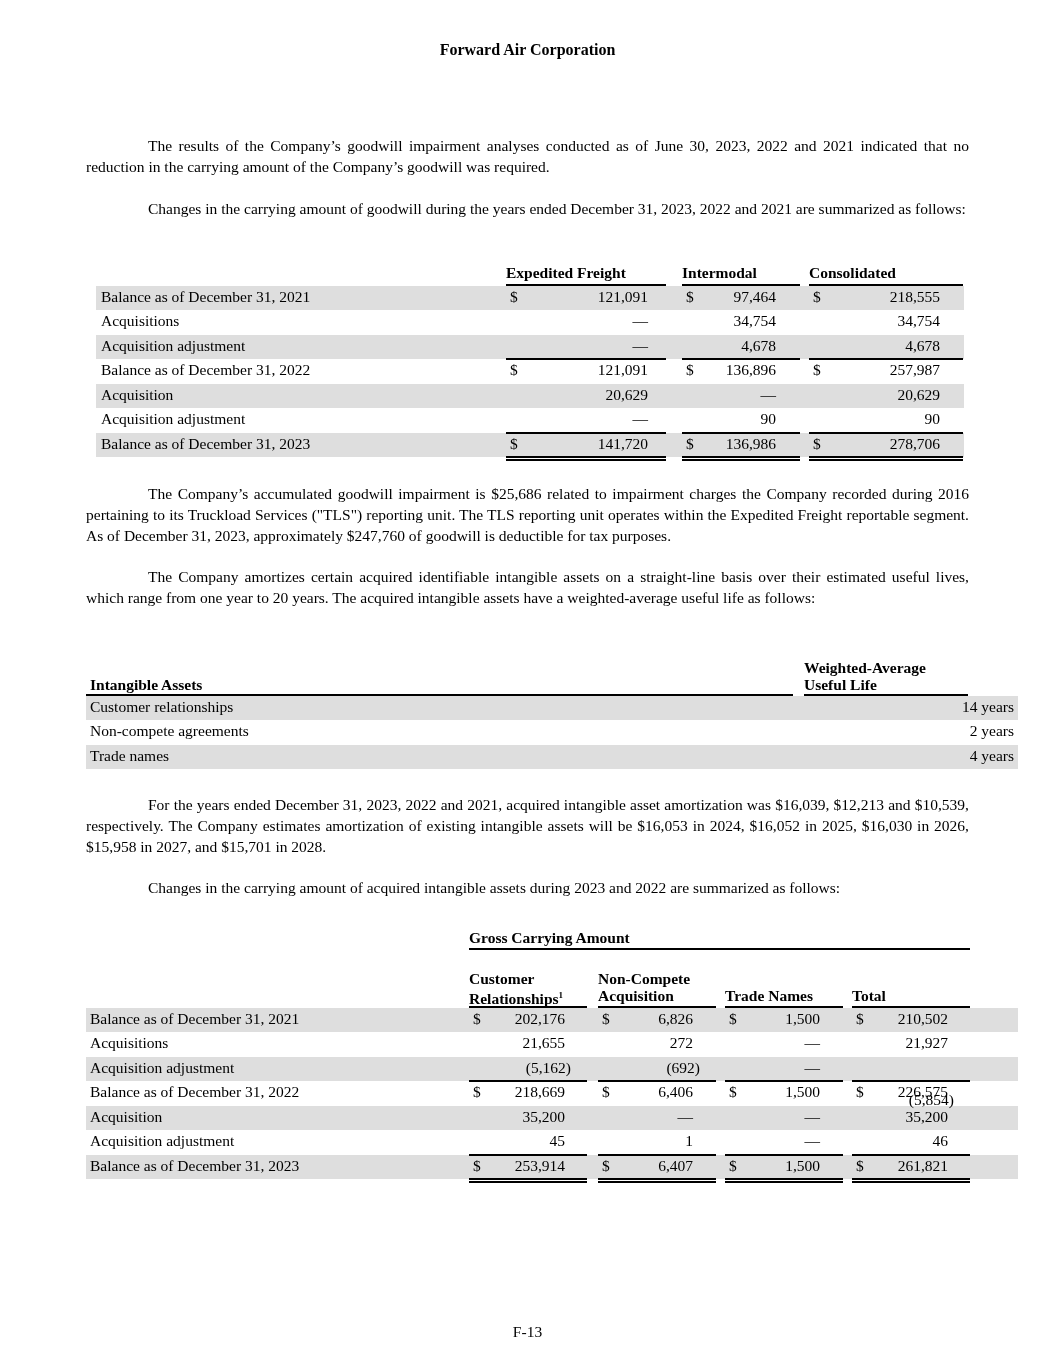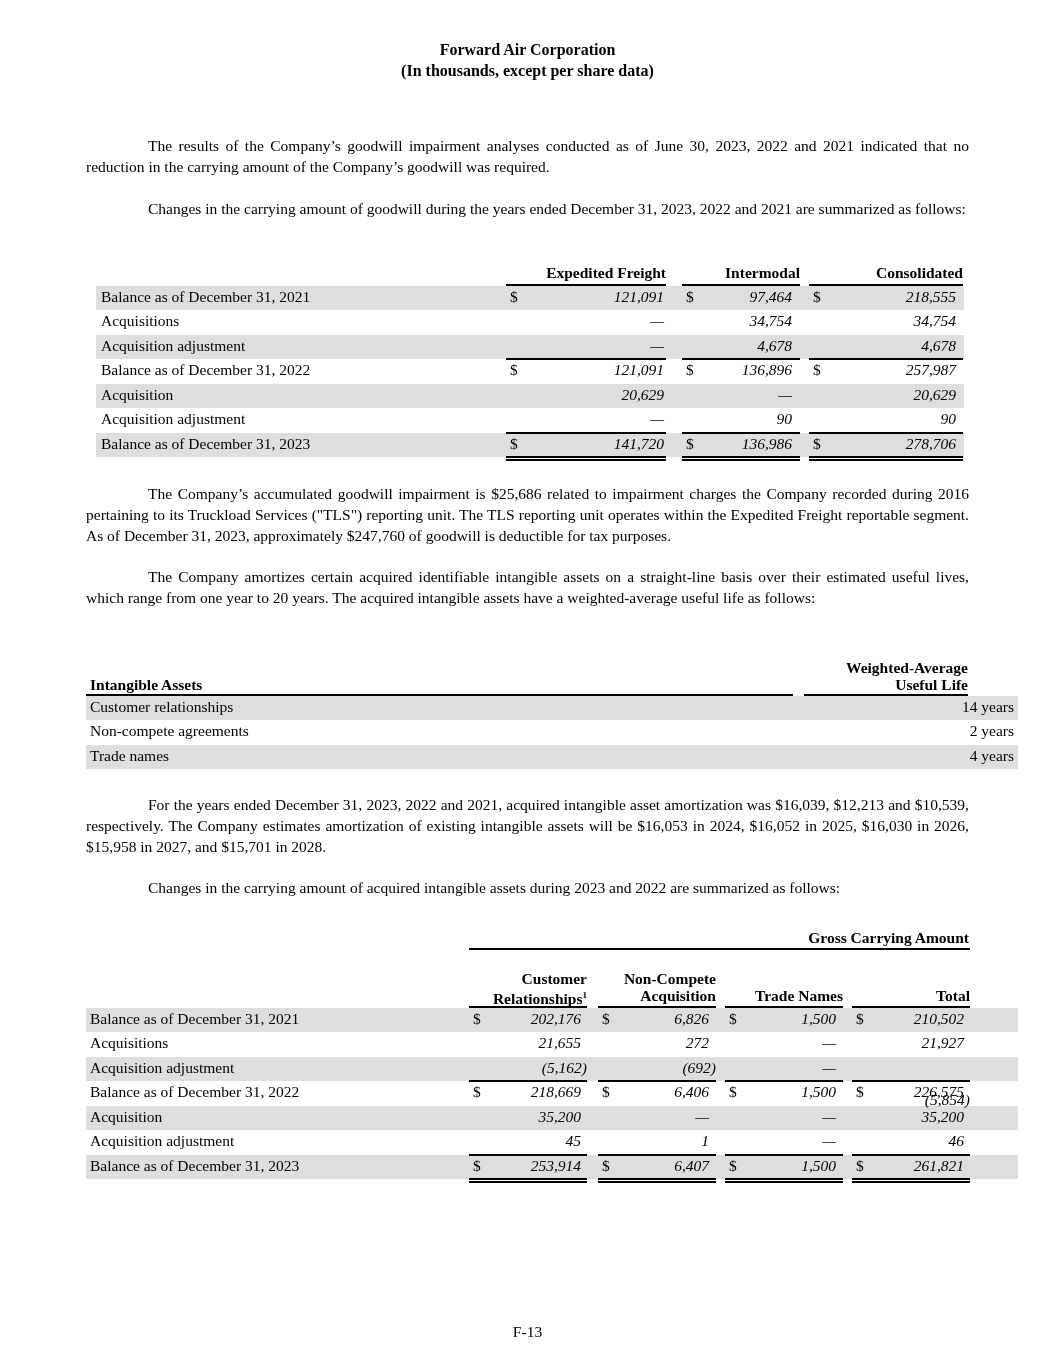--- a/index.html
+++ b/index.html
@@ -10,36 +10,35 @@
   }
   .header { position: absolute; top: 40px; left: 0; width: 1055px; text-align: center; font-weight: bold; font-size: 16px; line-height: 20.8px; }
   .para { position: absolute; left: 86px; width: 883px; line-height: 20.8px; text-align: justify; }
   .para .indent { display: inline-block; width: 62px; }
   .shade { background: #dedede; }
   
   .gw-row { position: absolute; left: 96px; width: 868px; height: 24px; }
   .gw-row .label { position: absolute; left: 5px; top: 2px; }
   .cell { position: absolute; top: 2px; height: 22px; }
   .cell .dollar { position: absolute; left: 4px; }
-  .cell .num { position: absolute; right: 0px; font-style: italic; }
+  .cell .num { position: absolute; right: 16px; }
   .rule { position: absolute; height: 2px; background: #000; }
   .drule { position: absolute; height: 5px; border-top: 2px solid #000; border-bottom: 2px solid #000; box-sizing: border-box; }
-  .colhead { position: absolute; font-weight: bold; text-align: right; line-height: 17px; }
+  .colhead { position: absolute; font-weight: bold; text-align: left; line-height: 17px; }
   .ia-row { position: absolute; left: 86px; width: 884px; height: 24px; padding-left: 48px; }
   .ia-row .label { position: absolute; left: 4px; top: 2px; }
   .ia-row .val { position: absolute; right: 4px; top: 2px; }
   .footer { position: absolute; top: 1323px; left: 0; width: 1055px; text-align: center; }
   sup { font-size: 9px; }
 </style>
 </head>
 <body>
 
 <div class="header">
   <div>Forward Air Corporation</div>
-  <div>(In thousands, except per share data)</div>
 </div>
 
 <div class="para" style="top:136px;"><span class="indent"></span><span>The results of the Company’s goodwill impairment analyses conducted as of June 30, 2023, 2022 and 2021 indicated that no reduction in the carrying amount of the Company’s goodwill was required.</span></div>
 <div class="para" style="top:199px;"><span class="indent"></span><span>Changes in the carrying amount of goodwill during the years ended December 31, 2023, 2022 and 2021 are summarized as follows:</span></div>
 
 <div>
   <div class="colhead" style="left:506px;top:264px;width:160px;">Expedited Freight</div>
   <div class="colhead" style="left:682px;top:264px;width:118px;">Intermodal</div>
   <div class="colhead" style="left:809px;top:264px;width:154px;">Consolidated</div>
   <div class="rule" style="left:506px;top:284px;width:160px;"></div>

